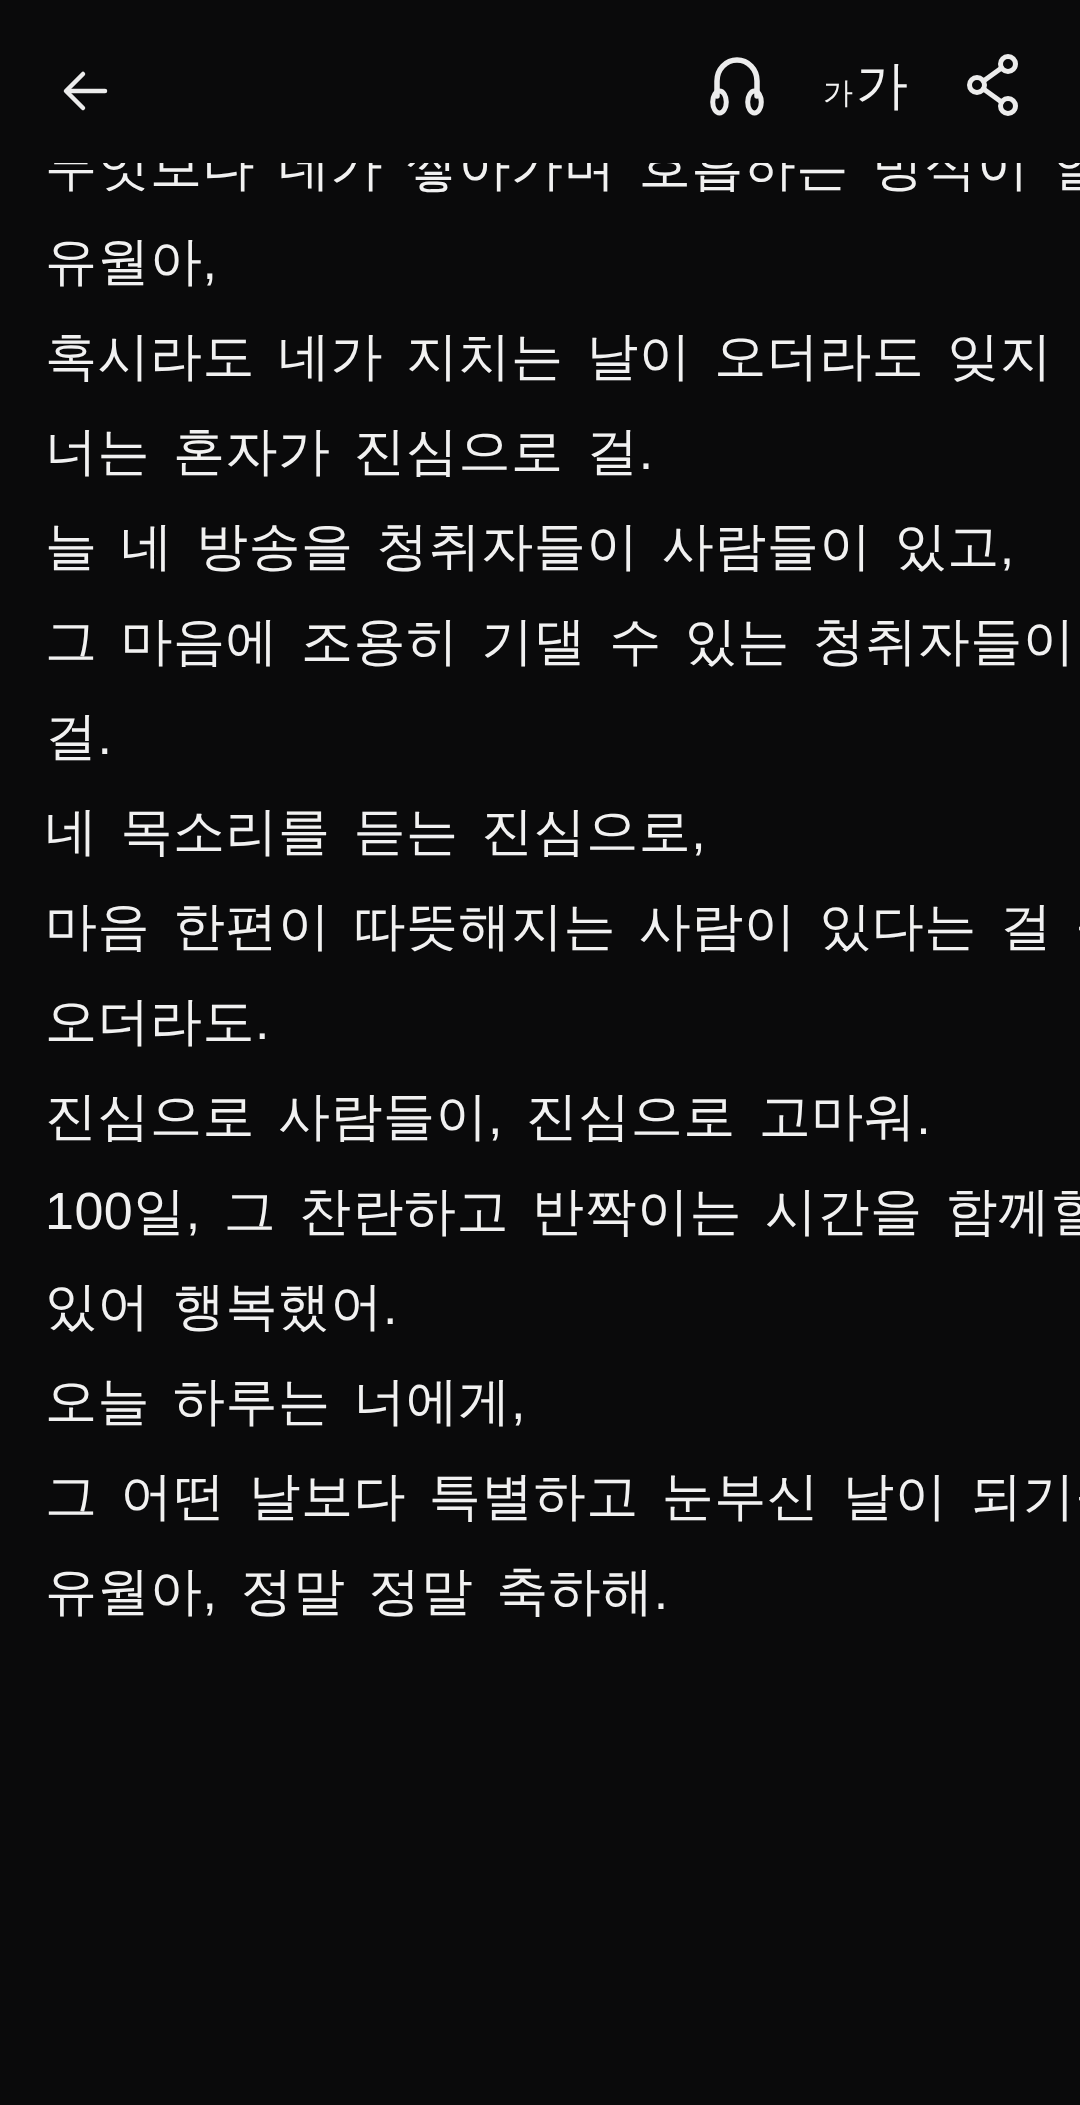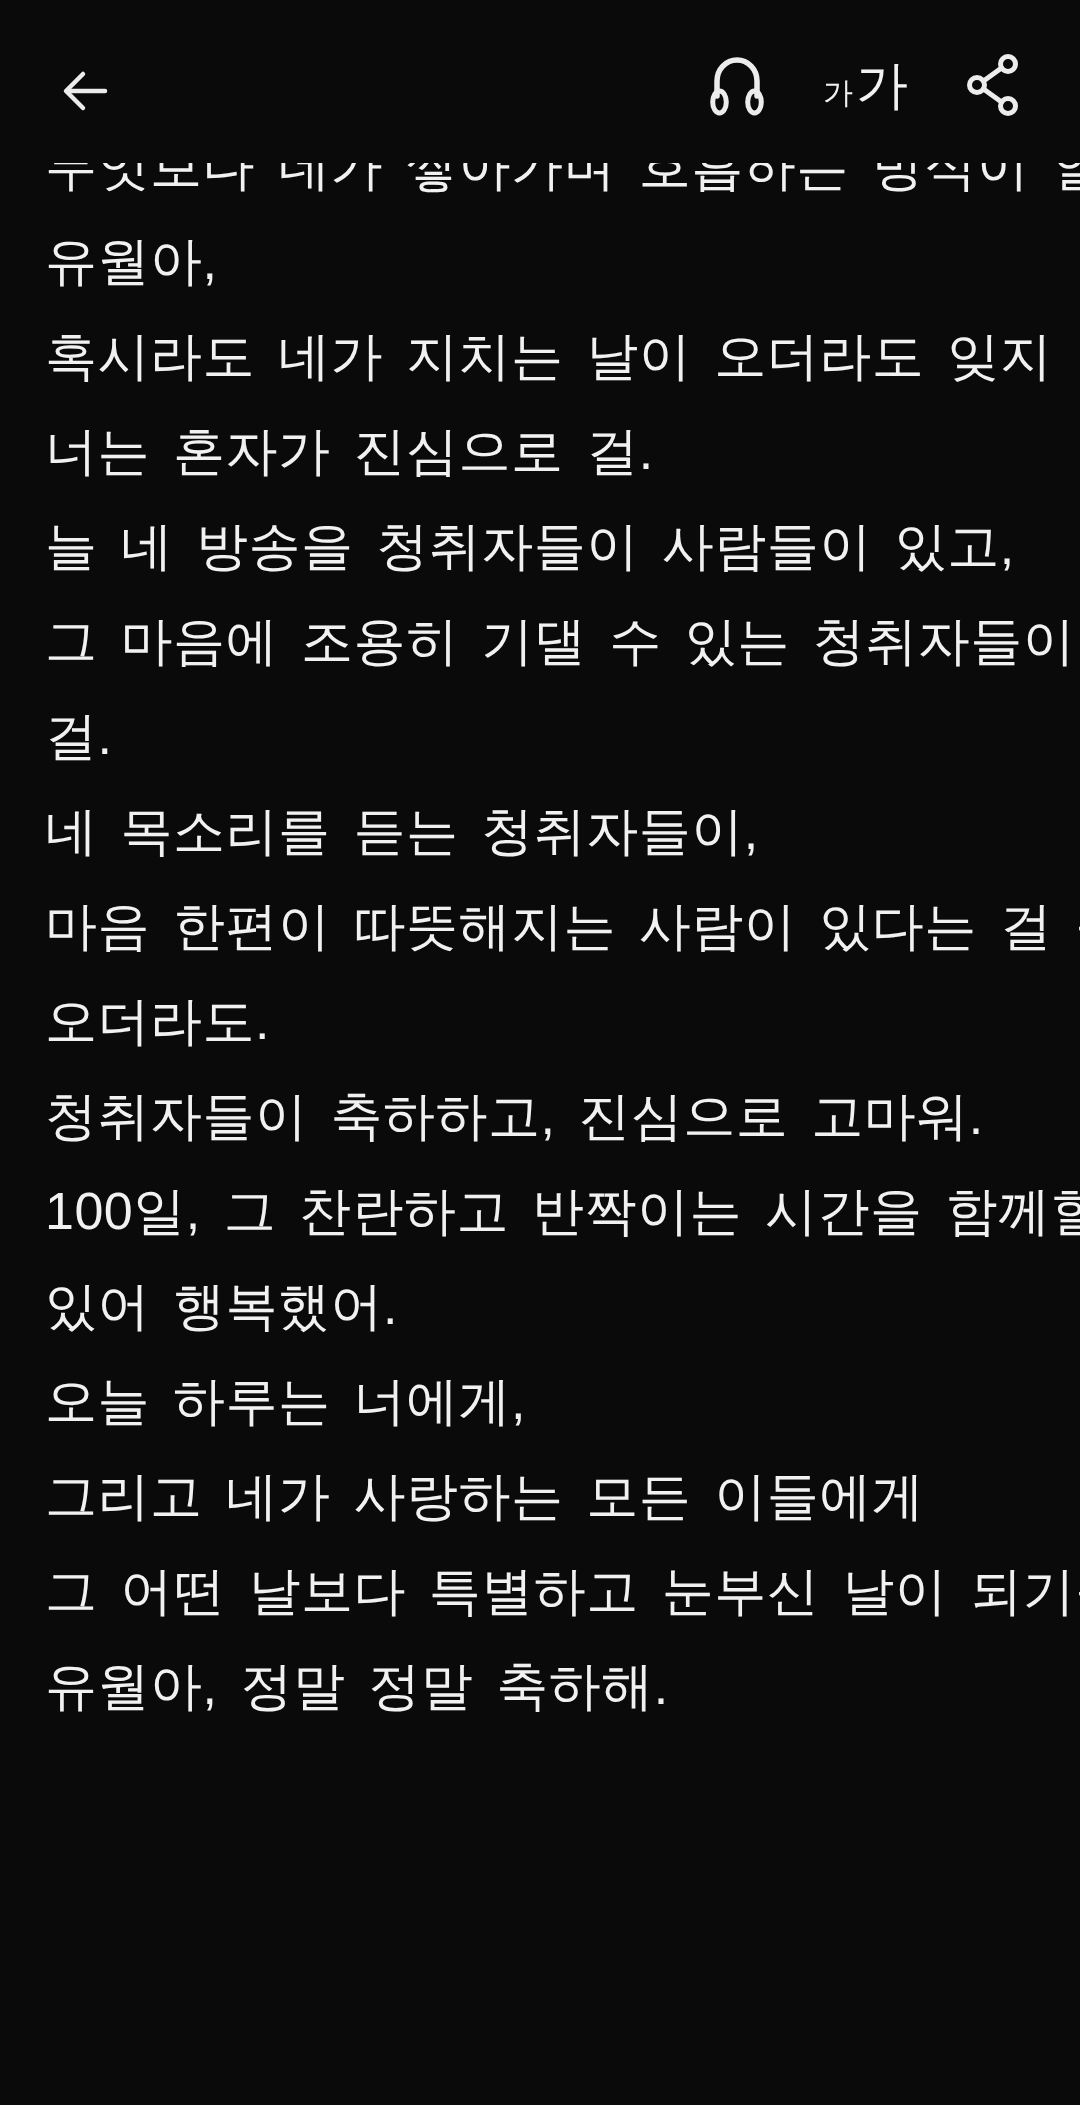--- a/index.html
+++ b/index.html
@@ -79,28 +79,27 @@
 <div class="screen">
 
   <div class="content">
     <div class="line">무엇보다 네가 쌓아가며 호흡하는 방식이 알게</div>
     <div class="line">유월아,</div>
     <div class="line">혹시라도 네가 지치는 날이 오더라도 잊지 말아줘.</div>
     <div class="line">너는 혼자가 진심으로 걸.</div>
     <div class="line">늘 네 방송을 청취자들이 사람들이 있고,</div>
     <div class="line">그 마음에 조용히 기댈 수 있는 청취자들이 있다는</div>
     <div class="line">걸.</div>
-    <div class="line">네 목소리를 듣는 청취자들이,</div>
+    <div class="line">네 목소리를 듣는 진심으로,</div>
     <div class="line">마음 한편이 따뜻해지는 사람이 있다는 걸 꼭</div>
     <div class="line">오더라도.</div>
-    <div class="line">청취자들이 축하하고, 진심으로 고마워.</div>
+    <div class="line">진심으로 사람들이, 진심으로 고마워.</div>
     <div class="line">100일, 그 찬란하고 반짝이는 시간을 함께할 수</div>
     <div class="line">있어 행복했어.</div>
     <div class="line">오늘 하루는 너에게,</div>
-    <div class="line">그리고 네가 사랑하는 모든 이들에게</div>
     <div class="line">그 어떤 날보다 특별하고 눈부신 날이 되기를</div>
     <div class="line">유월아, 정말 정말 축하해.</div>
   </div>
 
   <div class="appbar">
     <div class="left">
       <button class="icon-btn">
         <span>
           <svg width="52" height="52" viewBox="0 0 52 52" fill="none">
             <path d="M25 9 L8 26 L25 43" stroke="#ececec" stroke-width="4.5" stroke-linecap="round" stroke-linejoin="round"></path>

